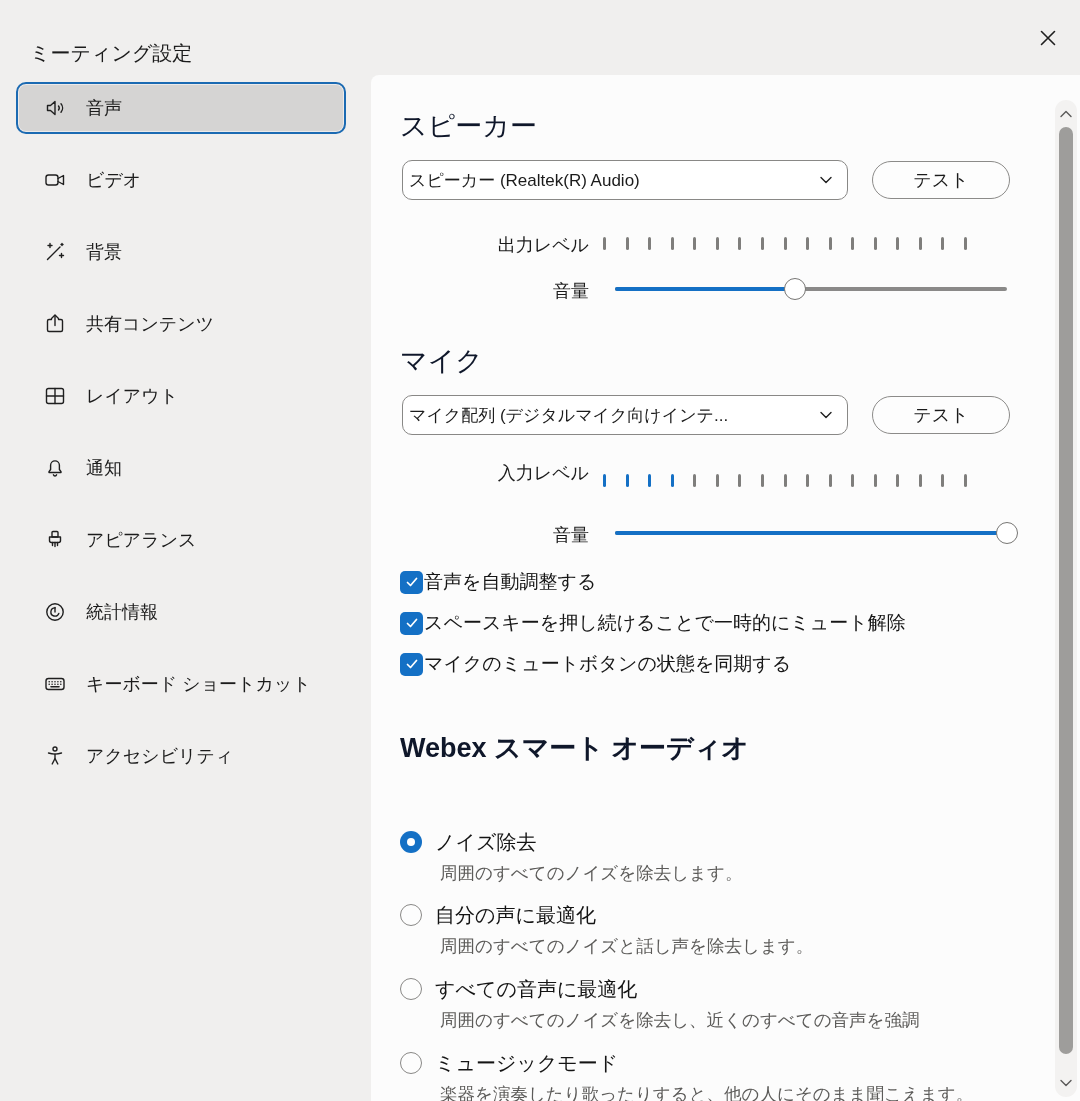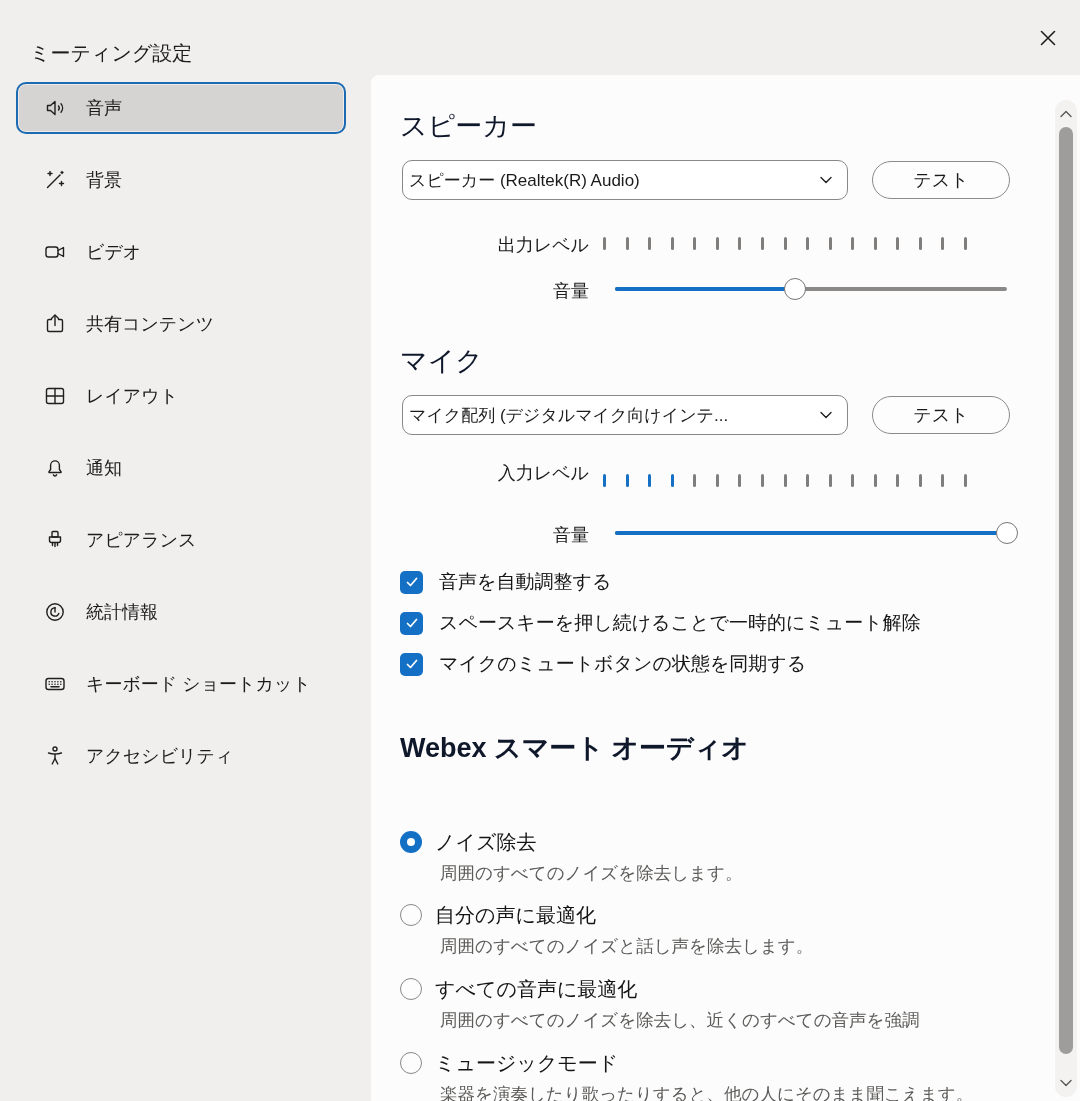--- a/index.html
+++ b/index.html
@@ -110,21 +110,21 @@
   .slider .slider-thumb {
     position: absolute; top: 3px;
     width: 22px; height: 22px; border-radius: 50%;
     background: #fff; border: 1.5px solid #77767­4;
     border: 1.5px solid #777674;
     cursor: grab;
   }
 
   .check-row {
     position: absolute; left: 29px;
-    display: flex; align-items: center; gap: 16px;
+    display: flex; align-items: center; gap: 1px;
     height: 30px; cursor: pointer;
   }
   .checkbox {
     width: 23px; height: 23px; border-radius: 5px;
     background: #1470c5;
     display: flex; align-items: center; justify-content: center;
     flex: 0 0 23px;
   }
   .check-row .cb-label { font-size: 19px; color: #161616; }
 
@@ -185,36 +185,36 @@
           <path d="M4.5 9.5v5h3l4.5 4v-13l-4.5 4h-3z"></path>
           <path d="M15.5 10a3.2 3.2 0 0 1 0 4"></path>
           <path d="M18 7.8a6.4 6.4 0 0 1 0 8.4"></path>
         </svg>
     </span>
     <span>音声</span>
   </div>
   <div class="side-item">
     <span class="icon">
       <svg class="stroke" viewBox="0 0 24 24">
+          <rect x="3" y="7" width="12" height="10" rx="2.5"></rect>
+          <path d="M15 10.5l5.5-3v9l-5.5-3"></path>
+        </svg>
+    </span>
+    <span>ビデオ</span>
+  </div>
+  <div class="side-item">
+    <span class="icon">
+      <svg class="stroke" viewBox="0 0 24 24">
           <path d="M4.5 19.5L17 7"></path>
           <path d="M7 3.5v4M5 5.5h4"></path>
           <path d="M18.5 13.5v4M16.5 15.5h4"></path>
           <path d="M19 3.5v2M18 4.5h2"></path>
         </svg>
     </span>
     <span>背景</span>
-  </div>
-  <div class="side-item">
-    <span class="icon">
-      <svg class="stroke" viewBox="0 0 24 24">
-          <rect x="3" y="7" width="12" height="10" rx="2.5"></rect>
-          <path d="M15 10.5l5.5-3v9l-5.5-3"></path>
-        </svg>
-    </span>
-    <span>ビデオ</span>
   </div>
   <div class="side-item">
     <span class="icon">
       <svg class="stroke" viewBox="0 0 24 24">
           <path d="M8.5 7.5H6a1.5 1.5 0 0 0-1.5 1.5v9A1.5 1.5 0 0 0 6 19.5h12a1.5 1.5 0 0 0 1.5-1.5V9A1.5 1.5 0 0 0 18 7.5h-2.5"></path>
           <path d="M12 13.5V3.5"></path>
           <path d="M8.5 6.5L12 3l3.5 3.5"></path>
         </svg>
     </span>
     <span>共有コンテンツ</span>

